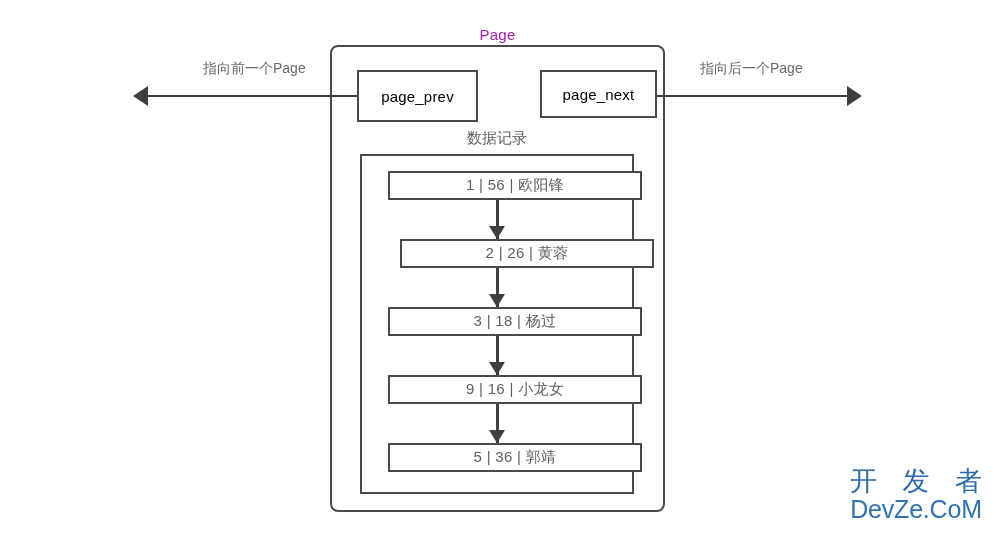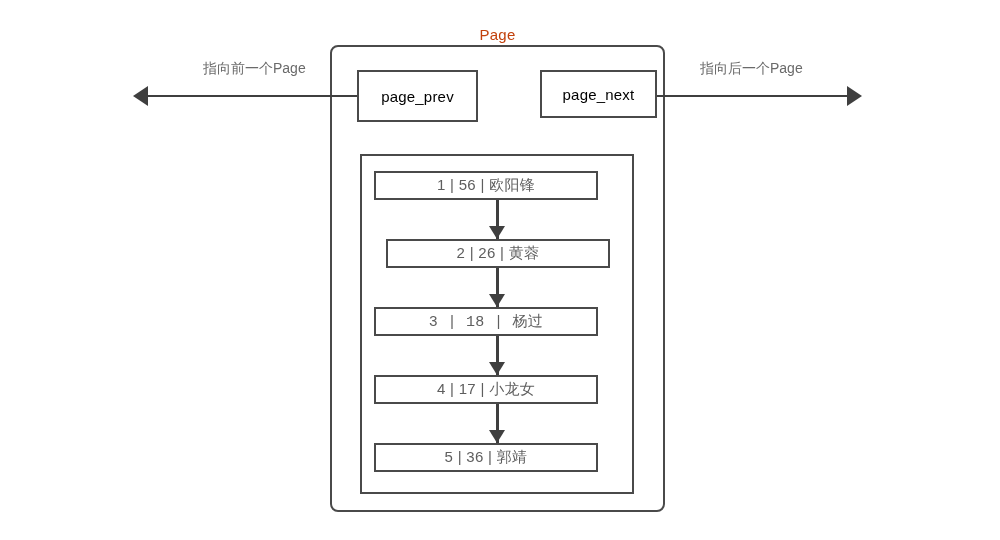--- a/index.html
+++ b/index.html
@@ -33,21 +33,21 @@
     background: transparent;
   }
 
   
   #page-title {
     left: 330px;
     top: 26px;
     width: 335px;
     text-align: center;
     font-size: 15px;
-    color: #c2410c;
+    color: #a21caf;
     letter-spacing: .3px;
   }
 
   
   .ptr-box {
     box-sizing: border-box;
     border: 2px solid #4a4a4a;
     background: #fff;
     display: flex;
     align-items: center;
@@ -111,22 +111,22 @@
     box-sizing: border-box;
     border: 2px solid #4a4a4a;
     background: transparent;
   }
 
   
   .record-row {
     box-sizing: border-box;
     border: 2px solid #4a4a4a;
     background: #fff;
-    left: 374px;
-    width: 224px;
+    left: 388px;
+    width: 254px;
     height: 29px;
     display: flex;
     align-items: center;
     justify-content: center;
     font-size: 15px;
     color: #5e5e5e;
     letter-spacing: .3px;
     z-index: 3;
   }
 
@@ -184,33 +184,38 @@
   <div class="abs h-line" id="line-left-out"></div>
   <div class="abs ptr-label" id="label-prev">指向前一个Page</div>
 
   <div class="abs h-line" id="line-right-out"></div>
   <div class="abs arrow-head" id="arrow-right-head"></div>
   <div class="abs ptr-label" id="label-next">指向后一个Page</div>
 
   <div class="abs ptr-box" id="page-prev-box">page_prev</div>
   <div class="abs ptr-box" id="page-next-box">page_next</div>
 
+  <div class="abs" id="records-title">数据记录</div>
 
   <div class="abs" id="records-box"></div>
 
   <div id="records-layer">
       <div class="abs record-row" style="top: 171px;">1 | 56 | 欧阳锋</div>
       <div class="abs v-line" style="top: 200px; height: 39px;"></div>
       <div class="abs v-head" style="top: 226px;"></div>
       <div class="abs record-row" style="top: 239px; margin-left: 12px;">2 | 26 | 黄蓉</div>
       <div class="abs v-line" style="top: 268px; height: 39px;"></div>
       <div class="abs v-head" style="top: 294px;"></div>
-      <div class="abs record-row" style="top: 307px; font-family: Liberation Mono, monospace;">3 | 18 | 杨过</div>
+      <div class="abs record-row" style="top: 307px;">3 | 18 | 杨过</div>
       <div class="abs v-line" style="top: 336px; height: 39px;"></div>
       <div class="abs v-head" style="top: 362px;"></div>
-      <div class="abs record-row" style="top: 375px;">4 | 17 | 小龙女</div>
+      <div class="abs record-row" style="top: 375px;">9 | 16 | 小龙女</div>
       <div class="abs v-line" style="top: 404px; height: 39px;"></div>
       <div class="abs v-head" style="top: 430px;"></div>
       <div class="abs record-row" style="top: 443px;">5 | 36 | 郭靖</div>
     </div>
 
+  <div class="abs" id="watermark">
+    <div class="wm-cn">开 发 者</div>
+    <div class="wm-en">DevZe.CoM</div>
+  </div>
 
 </div>
 
 </body></html>

